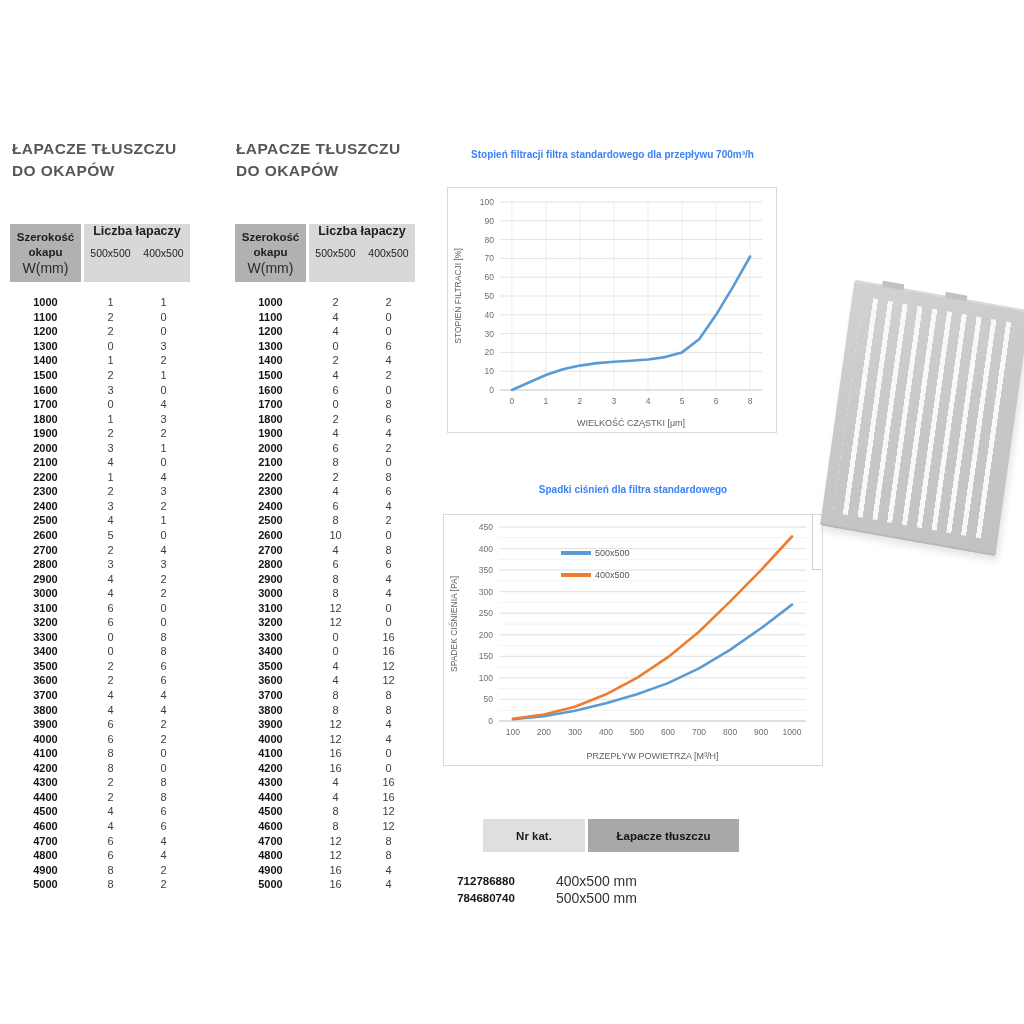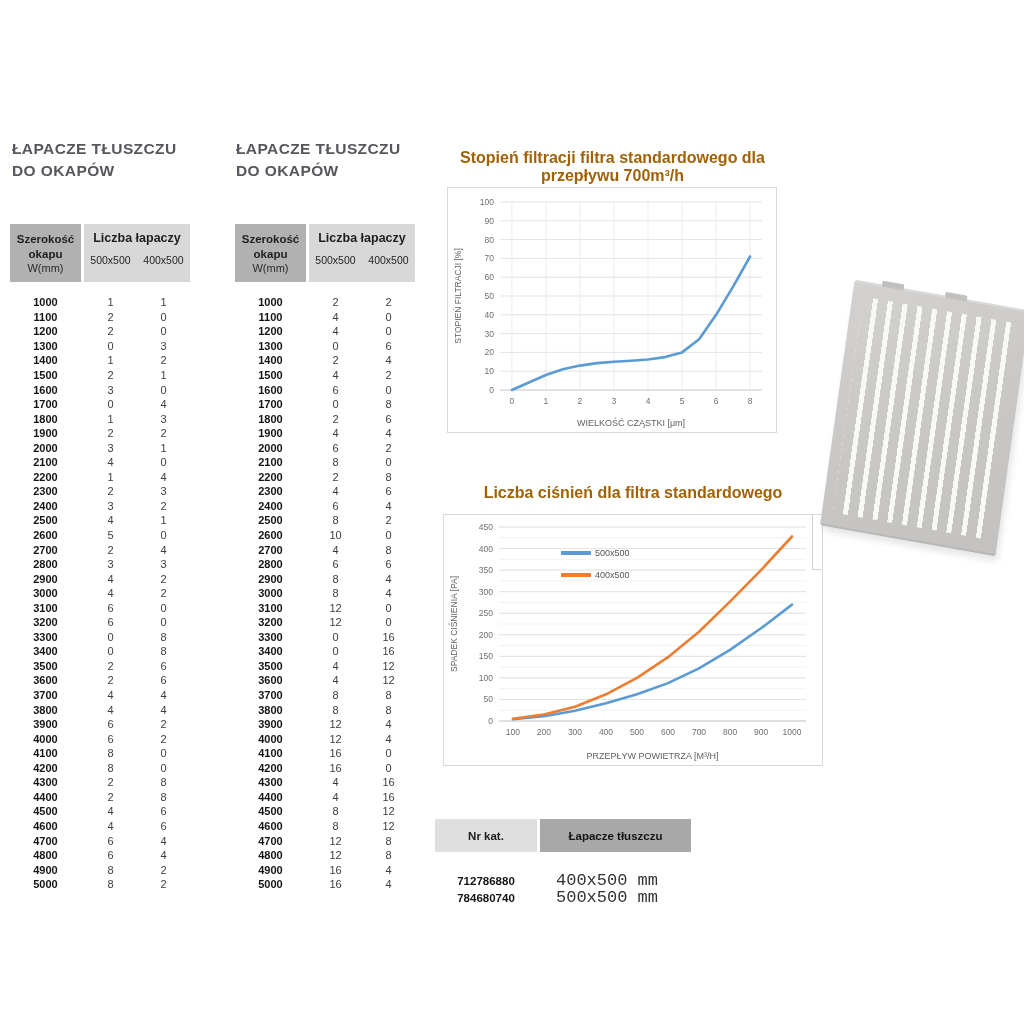--- a/index.html
+++ b/index.html
@@ -11,47 +11,47 @@
   .sec-title { position:absolute; width:215px; color:#55575c; font-size:15.5px;
                font-weight:bold; line-height:1.42; letter-spacing:.4px; }
   .sec-title span { display:block; }
 
   
   .gtable { position:absolute; width:180px; top:224px; }
   .thead { position:relative; height:68px; }
   .th-c1 { position:absolute; left:0; top:0; width:71px; height:58px; background:#b2b1b1;
            display:flex; flex-direction:column; align-items:center; justify-content:center; }
   .th-c1 .l1,.th-c1 .l2 { font-size:11.5px; font-weight:600; color:#1e1e1e; line-height:1.25; }
-  .th-c1 .l3 { font-size:11px; color:#2b2b2b; margin-top:1px; }
+  .th-c1 .l3 { font-size:14px; color:#2b2b2b; margin-top:1px; }
   .th-group { position:absolute; left:74px; top:0; width:106px; height:58px; background:#d9d8d8; }
-  .th-group .glabel { text-align:center; font-size:12.5px; font-weight:600; color:#1e1e1e; padding-top:7px; }
+  .th-group .glabel { text-align:center; font-size:12.5px; font-weight:600; color:#1e1e1e; }
   .th-group .subcols { display:flex; margin-top:9px; }
   .th-group .subcols span { width:53px; text-align:center; font-size:10.5px; color:#1e1e1e; }
   .tbody { margin-top:3px; }
   .trow { display:flex; height:14.56px; align-items:center; }
   .trow .w  { width:71px; text-align:center; font-size:11px; font-weight:bold; color:#141414; }
   .trow .v  { width:53px; margin-left:3px; text-align:center; font-size:11px; color:#3d3d3d; }
   .trow .v2 { margin-left:0; }
 
   
-  .chart-title { position:absolute; text-align:center; font-size:16px; font-weight:600; color:#a16207; }
+  .chart-title { position:absolute; text-align:center; font-size:10px; font-weight:600; color:#3b82f6; }
   .chartbox { position:absolute; border:1px solid #d9d9d9; background:#fff; }
   .chartbox svg text { font-family:"Liberation Sans","DejaVu Sans",sans-serif; }
 
   
   .catalog { position:absolute; left:435px; top:819px; width:256px; }
-  .cat-head { position:relative; height:48px; }
+  .cat-head { position:relative; height:48px;margin-left:48px; }
   .cat-h1 { position:absolute; left:0; top:0; width:102px; height:33px; background:#e0dfdf;
             display:flex; align-items:center; justify-content:center; font-size:11.5px; font-weight:600; color:#1c1c1c; }
   .cat-h2 { position:absolute; left:105px; top:0; width:151px; height:33px; background:#a9a8a8;
             display:flex; align-items:center; justify-content:center; font-size:11.5px; font-weight:600; color:#141414; }
   .cat-body { margin-top:5px; }
   .cat-row { display:flex; height:17px; align-items:center; }
   .cat-row .nr  { width:102px; text-align:center; font-size:11.5px; font-weight:bold; color:#141414; }
-  .cat-row .dim { width:151px; margin-left:3px; padding-left:16px; font-size:17px; color:#333;font-family:Liberation Mono, monospace; }
+  .cat-row .dim { width:151px; margin-left:3px; padding-left:16px; font-size:14px; color:#333; }
 
   
   .filter-wrap { position:absolute; left:828px; top:282px; width:200px; height:290px; }
   .filter-panel { position:absolute; left:8px; top:12px; width:178px; height:248px;
                   background:linear-gradient(150deg,#d3d2d0 0%,#c8c7c5 55%,#c3c2c0 100%);
                   transform:rotate(8deg) skewY(2deg); border-radius:3px;
                   box-shadow:inset 0 2px 0 #dbdad8, inset 0 -2px 0 #b9b8b6, 3px 5px 7px rgba(0,0,0,.10); }
   .filter-slots { position:absolute; left:11px; right:11px; top:15px; bottom:15px;
                   background:repeating-linear-gradient(90deg, rgba(0,0,0,0) 0 10px, #f8f8f6 10px 15px); }
   .filter-tab { position:absolute; top:-4px; width:22px; height:6px; background:#c2c1bf; border-radius:1px; }
@@ -558,21 +558,21 @@
         <text x="165.987012987013" y="216" text-anchor="middle" font-size="8.5" fill="#6e6e6e">3</text>
         <text x="200.01298701298703" y="216" text-anchor="middle" font-size="8.5" fill="#6e6e6e">4</text>
         <text x="234.03896103896105" y="216" text-anchor="middle" font-size="8.5" fill="#6e6e6e">5</text>
         <text x="268.06493506493507" y="216" text-anchor="middle" font-size="8.5" fill="#6e6e6e">6</text>
         <text x="302.0909090909091" y="216" text-anchor="middle" font-size="8.5" fill="#6e6e6e">8</text>
         <text x="183" y="238" text-anchor="middle" font-size="9" fill="#5f5f5f">WIELKOŚĆ CZĄSTKI [μm]</text>
         <text x="13" y="108" text-anchor="middle" font-size="8.5" fill="#5f5f5f" transform="rotate(-90 13 108)">STOPIEŃ FILTRACJI [%]</text>
         <path d="M63.9 202.0 L80.9 194.5 L97.9 187.0 L114.9 181.3 L132.0 177.6 L149.0 175.1 L166.0 173.8 L183.0 172.7 L200.0 171.5 L217.0 169.1 L234.0 164.4 L251.1 151.2 L268.1 126.8 L285.1 98.6 L302.1 68.5" fill="none" stroke="#5B9BD5" stroke-width="2.6" stroke-linecap="round" stroke-linejoin="round"></path>
       </svg></div>
 
-  <div class="chart-title" style="left:443px; top:484px; width:380px;">Liczba ciśnień dla filtra standardowego</div>
+  <div class="chart-title" style="left:443px; top:484px; width:380px;">Spadki ciśnień dla filtra standardowego</div>
   <div class="chartbox" style="left:443px; top:514px; width:380px; height:252px;"><svg width="380" height="252" viewBox="0 0 380 252">
         <line x1="55" y1="206" x2="362" y2="206" stroke="#f2f2f2" stroke-width="1"></line>
         <line x1="55" y1="195.22222222222223" x2="362" y2="195.22222222222223" stroke="#f2f2f2" stroke-width="1"></line>
         <line x1="55" y1="184.44444444444446" x2="362" y2="184.44444444444446" stroke="#f2f2f2" stroke-width="1"></line>
         <line x1="55" y1="173.66666666666669" x2="362" y2="173.66666666666669" stroke="#f2f2f2" stroke-width="1"></line>
         <line x1="55" y1="162.88888888888889" x2="362" y2="162.88888888888889" stroke="#f2f2f2" stroke-width="1"></line>
         <line x1="55" y1="152.11111111111111" x2="362" y2="152.11111111111111" stroke="#f2f2f2" stroke-width="1"></line>
         <line x1="55" y1="141.33333333333334" x2="362" y2="141.33333333333334" stroke="#f2f2f2" stroke-width="1"></line>
         <line x1="55" y1="130.55555555555554" x2="362" y2="130.55555555555554" stroke="#f2f2f2" stroke-width="1"></line>
         <line x1="55" y1="119.77777777777779" x2="362" y2="119.77777777777779" stroke="#f2f2f2" stroke-width="1"></line>

